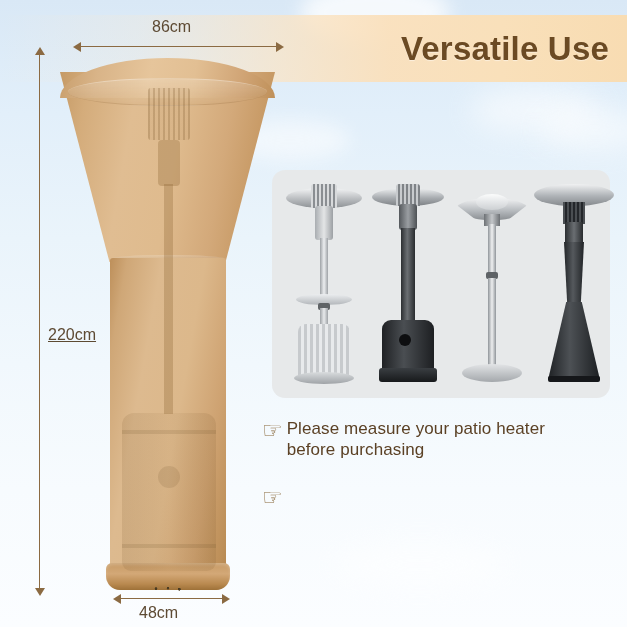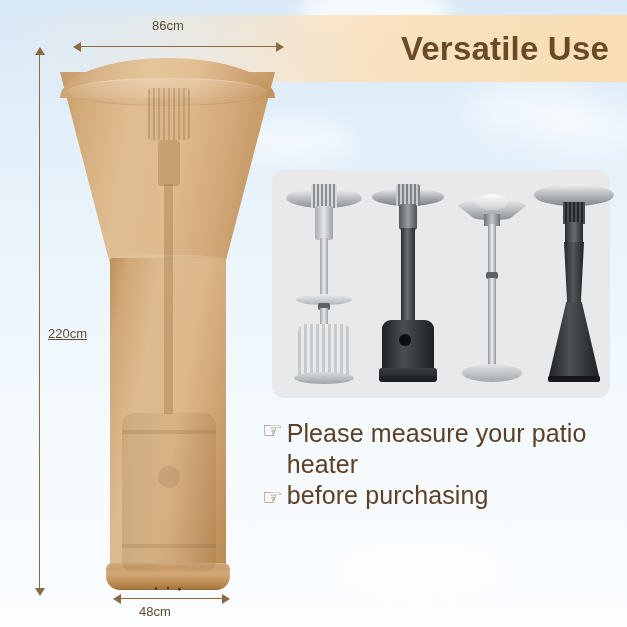--- a/index.html
+++ b/index.html
@@ -80,35 +80,35 @@
   #gh-pole{left:104px;top:126px;width:9px;height:230px;background:#8a6433;}
   #gh-tank{
     left:62px;top:355px;width:94px;height:158px;border-radius:12px 12px 9px 9px;
     background:linear-gradient(90deg,rgba(120,86,44,.5),rgba(150,112,66,.25),rgba(120,86,44,.5));
   }
   #gh-tankring1{left:62px;top:372px;width:94px;height:4px;background:rgba(110,78,38,.5);}
   #gh-tankring2{left:62px;top:486px;width:94px;height:4px;background:rgba(110,78,38,.5);}
   #gh-knob{left:98px;top:408px;width:22px;height:22px;border-radius:50%;background:rgba(105,74,36,.45);}
   
   .dimline{position:absolute;background:#8b6a42;}
-  .dimlabel{position:absolute;color:#5d4a33;font-size:13px;white-space:nowrap;}
+  .dimlabel{position:absolute;color:#5d4a33;font-size:16px;white-space:nowrap;}
   .arrowhead{position:absolute;width:0;height:0;}
   
   #gallery{
     position:absolute;left:272px;top:170px;width:338px;height:228px;
     background:#e7e9ea;border-radius:13px;
   }
   .heater{position:absolute;bottom:14px;}
   .hp{position:absolute;}
   
   .refl{border-radius:50%;}
   
   .bullet{position:absolute;display:flex;align-items:flex-start;}
   .hand{font-size:23px;color:#8a6a3d;line-height:1;margin-right:4px;margin-top:1px;}
-  .btext{font-size:25px;color:#5b4125;line-height:1.24;letter-spacing:.1px;}
+  .btext{font-size:17px;color:#5b4125;line-height:1.24;letter-spacing:.1px;}
 </style>
 </head>
 <body>
 
 <div id="stage">
 
   <div class="cloud" style="left:300px;top:-18px;width:150px;height:60px;"></div>
   <div class="cloud2" style="left:470px;top:86px;width:130px;height:48px;"></div>
   <div class="cloud2" style="left:540px;top:110px;width:110px;height:40px;"></div>
   <div class="cloud" style="left:230px;top:120px;width:120px;height:40px;opacity:.5;"></div>

